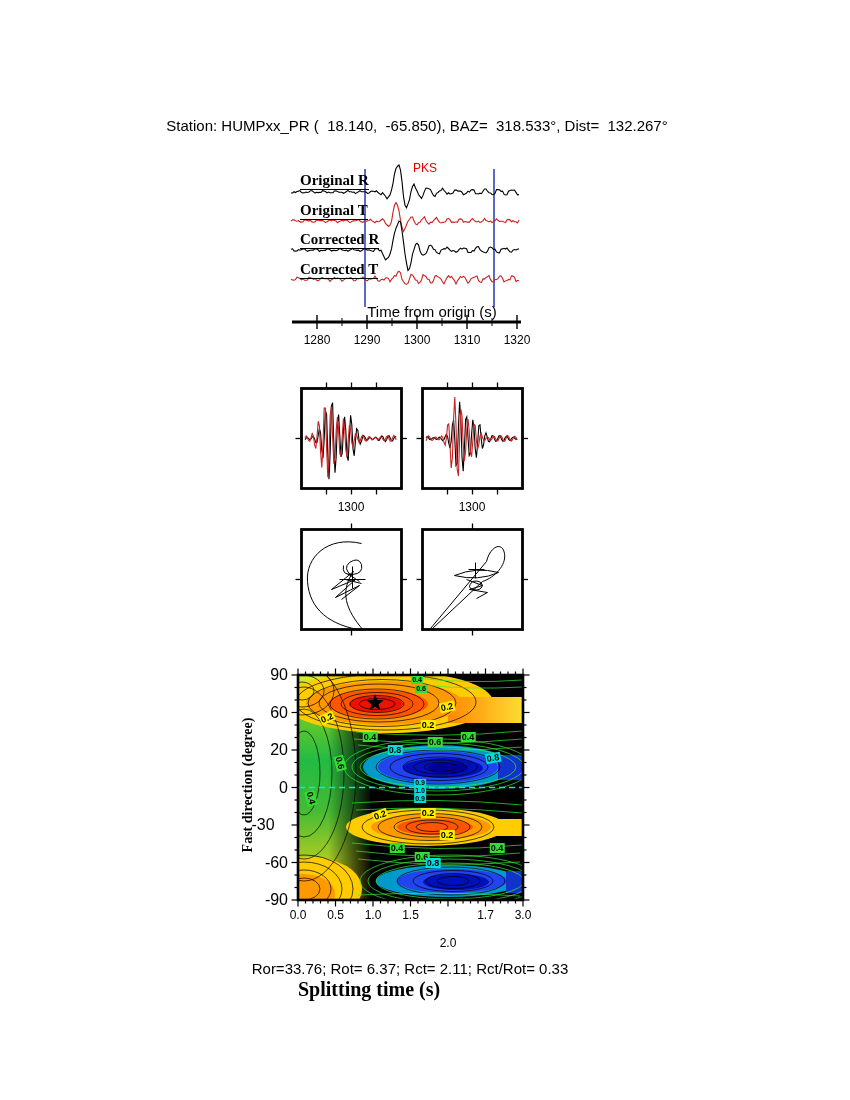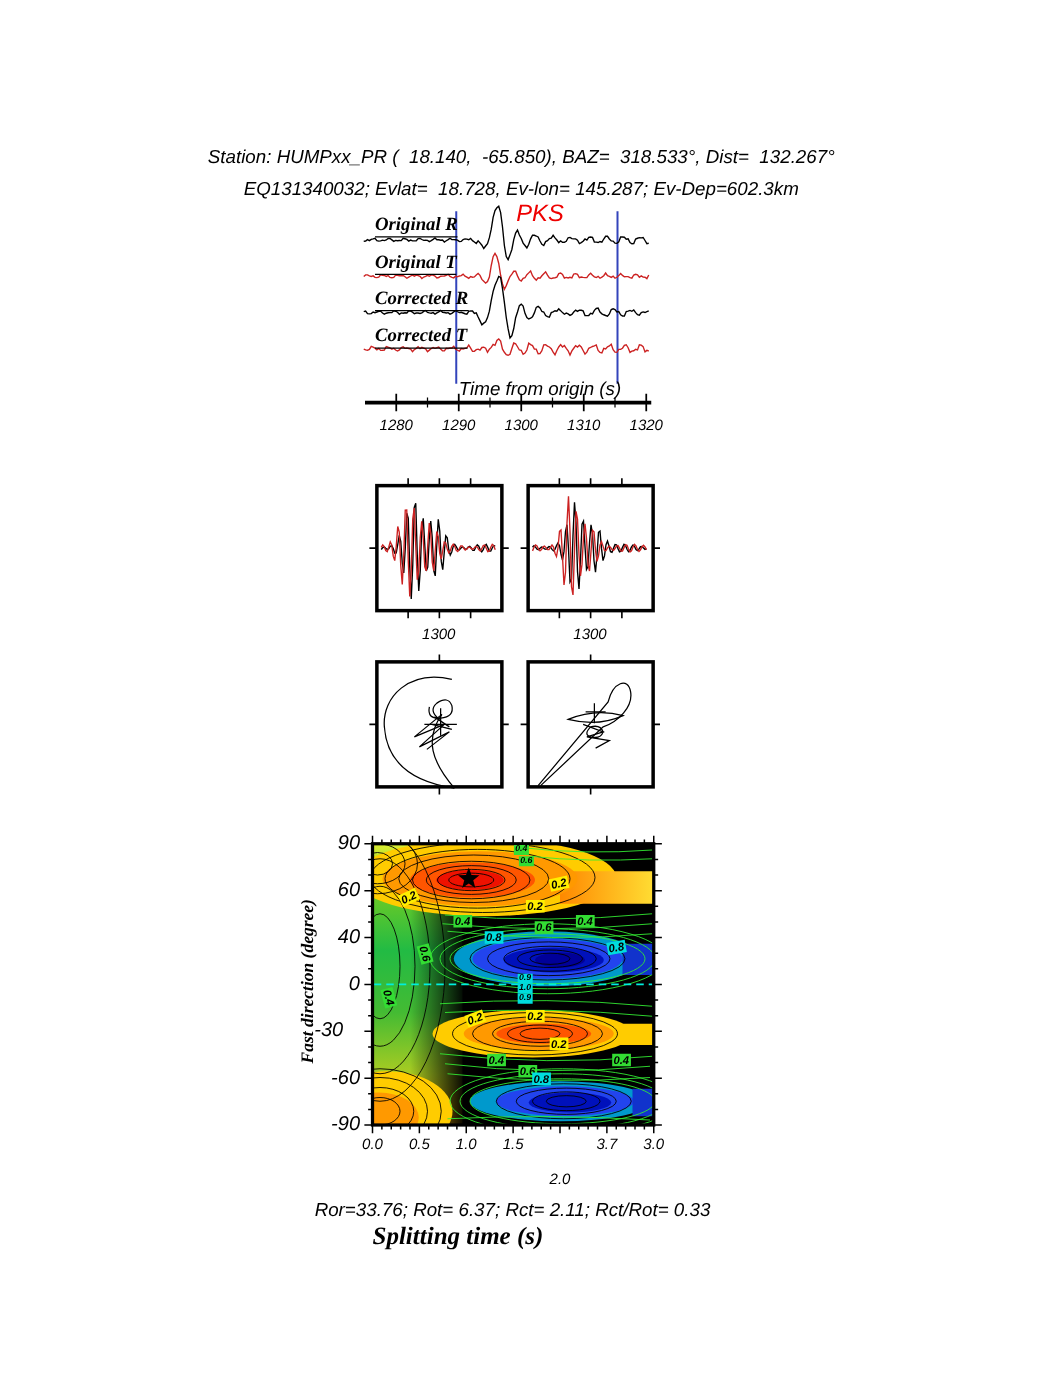--- a/index.html
+++ b/index.html
@@ -1,39 +1,38 @@
 <!DOCTYPE html>
 <html><head>
 <meta charset="utf-8">
 <style>
   html,body{margin:0;padding:0;background:#ffffff;}
   .page{position:relative;width:850px;height:1100px;background:#ffffff;overflow:hidden;
-        font-family:"Liberation Sans",sans-serif;color:#000;font-style:italic;}
+        font-family:"Liberation Sans",sans-serif;color:#000;}
   .abs{position:absolute;}
   .hdr{width:834px;text-align:center;font-size:15px;white-space:pre;}
   .trace-label{position:absolute;left:300px;font-family:"Liberation Serif",serif;
      font-weight:bold;font-size:15px;border-bottom:1.6px solid #000;line-height:17px;}
-  .pks{font-size:19px;}
+  .pks{font-size:12px;}
   .axis-num{position:absolute;font-size:12px;text-align:center;}
   .ynum{position:absolute;font-size:16px;text-align:right;width:50px;}
   .serifbold{font-family:"Liberation Serif",serif;font-weight:bold;}
   .clabel{position:absolute;font-size:9px;font-weight:bold;line-height:10px;
      padding:0 1px;color:#000;font-family:"Liberation Sans",sans-serif;white-space:nowrap;}
   .clabel.small{font-size:7px;line-height:8px;}
   .lb-y{background:#ffee00;}
   .lb-g{background:#33dd33;}
   .lb-c{background:#00dddd;}
 </style>
 </head>
 <body>
 
 <div class="page">
 
   <div class="abs hdr" style="left:0;top:117px;">Station: HUMPxx_PR (  18.140,  -65.850), BAZ=  318.533°, Dist=  132.267°</div>
-  <div class="abs hdr" style="left:0;top:143px;">EQ131340032; Evlat=  18.728, Ev-lon= 145.287; Ev-Dep=602.3km</div>
 
   <svg id="seis-svg" class="abs" style="left:289px;top:158px;" width="240" height="156" viewBox="0 0 240 156">
     <line class="winline" x1="76" y1="11" x2="76" y2="149" stroke-width="1.6" stroke="#3344bb"></line>
     <line class="winline" x1="205" y1="11" x2="205" y2="149" stroke-width="1.6" stroke="#3344bb"></line>
   <polyline points="2.0,35.0 3.5,34.9 5.0,33.7 6.5,34.5 8.0,33.5 9.5,33.1 11.0,32.6 12.5,34.5 14.0,34.9 15.5,34.7 17.0,34.1 18.5,34.5 20.0,34.0 21.5,32.7 23.0,32.8 24.5,33.9 26.0,35.1 27.5,34.3 29.0,34.6 30.5,34.4 32.0,34.5 33.5,32.6 35.0,33.0 36.5,33.5 38.0,34.9 39.5,34.1 41.0,34.7 42.5,34.7 44.0,34.6 45.5,32.9 47.0,32.7 48.5,33.6 50.0,34.3 51.5,34.2 53.0,34.3 54.5,35.3 56.0,34.5 57.5,33.5 59.0,32.4 60.5,33.8 62.0,33.8 63.5,34.2 65.0,34.0 66.5,35.6 68.0,34.6 69.5,33.7 71.0,32.6 72.5,33.7 74.0,33.7 75.5,33.8 77.0,34.1 78.5,35.3 80.0,35.1 81.5,33.6 83.0,33.1 84.5,33.3 86.0,33.8 87.5,32.7 89.0,34.5 90.5,35.6 92.0,36.8 93.5,34.6 95.0,36.3 96.5,38.2 98.0,40.8 99.5,38.8 101.0,36.9 102.5,32.1 104.0,25.3 105.5,15.9 107.0,10.5 108.5,8.2 110.0,7.0 111.5,12.1 113.0,23.6 114.5,38.4 116.0,47.2 117.5,49.7 119.0,45.9 120.5,41.6 122.0,33.7 123.5,28.5 125.0,26.1 126.5,30.0 128.0,32.8 129.5,36.5 131.0,38.4 132.5,40.4 134.0,37.4 135.5,33.1 137.0,30.1 138.5,30.2 140.0,30.8 141.5,31.6 143.0,34.8 144.5,37.5 146.0,38.4 147.5,35.3 149.0,34.5 150.5,32.9 152.0,32.5 153.5,30.2 155.0,32.3 156.5,34.0 158.0,36.1 159.5,34.8 161.0,35.9 162.5,35.8 164.0,35.0 165.5,32.2 167.0,31.9 168.5,32.9 170.0,33.1 171.5,33.1 173.0,34.2 174.5,36.8 176.0,36.1 177.5,35.0 179.0,33.2 180.5,34.1 182.0,31.9 183.5,31.6 185.0,31.9 186.5,35.6 188.0,35.7 189.5,36.0 191.0,35.2 192.5,35.7 194.0,33.2 195.5,31.0 197.0,31.0 198.5,33.2 200.0,34.7 201.5,34.9 203.0,36.5 204.5,36.7 206.0,35.5 207.5,31.6 209.0,31.6 210.5,31.8 212.0,33.4 213.5,33.1 215.0,36.1 216.5,37.0 218.0,36.8 219.5,33.2 221.0,32.6 222.5,32.1 224.0,32.3 225.5,32.0 227.0,34.4 228.5,36.9 230.0,36.6" fill="none" stroke="#000000" stroke-width="1.1"></polyline>
       <polyline points="2.0,63.2 3.5,61.9 5.0,61.9 6.5,62.7 8.0,63.2 9.5,62.7 11.0,63.9 12.5,64.1 14.0,63.8 15.5,61.8 17.0,62.3 18.5,62.4 20.0,63.1 21.5,62.4 23.0,63.9 24.5,64.2 26.0,63.9 27.5,62.1 29.0,62.3 30.5,62.6 32.0,62.6 33.5,62.4 35.0,63.4 36.5,64.6 38.0,63.7 39.5,62.8 41.0,62.1 42.5,62.9 44.0,62.1 45.5,62.5 47.0,63.0 48.5,64.8 50.0,63.6 51.5,63.1 53.0,62.3 54.5,63.0 56.0,62.0 57.5,62.1 59.0,62.9 60.5,64.4 62.0,64.0 63.5,63.0 65.0,62.9 66.5,62.8 68.0,62.3 69.5,61.5 71.0,63.1 72.5,63.9 74.0,64.3 75.5,62.9 77.0,63.5 78.5,62.8 80.0,62.5 81.5,61.3 83.0,62.9 84.5,63.7 86.0,64.7 87.5,63.2 89.0,63.8 90.5,63.5 92.0,62.0 93.5,60.8 95.0,62.3 96.5,65.5 98.0,67.0 99.5,68.5 101.0,67.2 102.5,63.6 104.0,54.4 105.5,47.3 107.0,44.7 108.5,47.3 110.0,52.8 111.5,62.2 113.0,69.1 114.5,73.4 116.0,70.5 117.5,66.7 119.0,63.2 120.5,61.3 122.0,59.0 123.5,59.0 125.0,62.7 126.5,65.9 128.0,66.8 129.5,64.7 131.0,64.2 132.5,61.8 134.0,60.3 135.5,58.8 137.0,62.6 138.5,64.7 140.0,66.1 141.5,64.2 143.0,64.6 144.5,62.6 146.0,61.0 147.5,59.5 149.0,62.1 150.5,64.4 152.0,64.9 153.5,64.4 155.0,64.2 156.5,63.7 158.0,60.9 159.5,60.4 161.0,61.5 162.5,64.5 164.0,63.9 165.5,64.4 167.0,63.8 168.5,64.3 170.0,61.2 171.5,60.9 173.0,61.5 174.5,64.2 176.0,63.6 177.5,63.9 179.0,64.1 180.5,64.1 182.0,61.9 183.5,60.6 185.0,62.2 186.5,63.5 188.0,64.0 189.5,63.1 191.0,64.6 192.5,63.7 194.0,62.6 195.5,60.4 197.0,62.6 198.5,63.1 200.0,63.9 201.5,62.9 203.0,64.6 204.5,63.8 206.0,62.5 207.5,60.8 209.0,62.3 210.5,63.4 212.0,63.3 213.5,63.3 215.0,64.1 216.5,64.5 218.0,62.0 219.5,61.4 221.0,61.8 222.5,63.8 224.0,62.7 225.5,63.7 227.0,63.8 228.5,64.9 230.0,62.0" fill="none" stroke="#cc2222" stroke-width="1.1"></polyline>
       <polyline points="2.0,91.3 3.5,90.8 5.0,92.9 6.5,93.1 8.0,92.9 9.5,91.6 11.0,92.2 12.5,91.6 14.0,91.0 15.5,90.9 17.0,92.4 18.5,93.3 20.0,92.6 21.5,92.2 23.0,92.1 24.5,92.1 26.0,90.6 27.5,91.0 29.0,91.8 30.5,93.4 32.0,92.3 33.5,92.6 35.0,92.2 36.5,92.4 38.0,90.6 39.5,90.9 41.0,91.7 42.5,93.0 44.0,92.4 45.5,92.4 47.0,92.8 48.5,92.3 50.0,91.1 51.5,90.4 53.0,91.9 54.5,92.3 56.0,92.6 57.5,92.1 59.0,93.3 60.5,92.3 62.0,91.5 63.5,90.3 65.0,91.8 66.5,92.0 68.0,92.4 69.5,92.1 71.0,93.3 72.5,92.7 74.0,91.5 75.5,90.6 77.0,91.4 78.5,92.1 80.0,91.8 81.5,92.4 83.0,93.0 84.5,93.3 86.0,91.0 87.5,90.7 89.0,90.8 90.5,92.8 92.0,92.3 93.5,95.6 95.0,98.7 96.5,101.9 98.0,100.5 99.5,99.4 101.0,96.1 102.5,90.9 104.0,82.3 105.5,75.1 107.0,70.2 108.5,66.8 110.0,63.1 111.5,63.9 113.0,72.9 114.5,83.9 116.0,96.0 117.5,105.1 119.0,112.4 120.5,110.6 122.0,104.8 123.5,96.2 125.0,91.6 126.5,86.5 128.0,85.3 129.5,86.8 131.0,92.7 132.5,96.1 134.0,97.2 135.5,96.6 137.0,95.4 138.5,92.3 140.0,87.9 141.5,87.1 143.0,88.4 144.5,91.2 146.0,91.6 147.5,94.4 149.0,95.3 150.5,95.8 152.0,92.1 153.5,91.5 155.0,90.6 156.5,91.0 158.0,89.1 159.5,90.5 161.0,92.1 162.5,93.4 164.0,92.5 165.5,93.1 167.0,94.3 168.5,93.5 170.0,91.6 171.5,90.1 173.0,91.1 174.5,90.1 176.0,90.2 177.5,90.7 179.0,94.5 180.5,94.5 182.0,94.4 183.5,92.6 185.0,93.1 186.5,90.3 188.0,88.8 189.5,88.5 191.0,91.7 192.5,93.1 194.0,93.8 195.5,94.4 197.0,94.9 198.5,93.2 200.0,89.6 201.5,89.0 203.0,89.7 204.5,91.5 206.0,91.2 207.5,93.9 209.0,94.8 210.5,94.9 212.0,91.2 213.5,90.9 215.0,90.3 216.5,91.0 218.0,90.0 219.5,92.1 221.0,93.8 222.5,94.2 224.0,92.1 225.5,91.5 227.0,92.0 228.5,91.3 230.0,90.7" fill="none" stroke="#000000" stroke-width="1.1"></polyline>
       <polyline points="2.0,121.3 3.5,121.9 5.0,122.2 6.5,121.5 8.0,119.1 9.5,119.7 11.0,120.5 12.5,121.8 14.0,120.7 15.5,122.3 17.0,122.2 18.5,122.0 20.0,119.2 21.5,119.8 23.0,120.3 24.5,121.3 26.0,120.6 27.5,122.0 29.0,122.8 30.5,121.9 32.0,120.0 33.5,119.5 35.0,120.7 36.5,120.4 38.0,120.8 39.5,121.3 41.0,123.3 42.5,121.7 44.0,120.7 45.5,119.4 47.0,120.9 48.5,119.9 50.0,120.5 51.5,121.1 53.0,123.3 54.5,122.1 56.0,120.8 57.5,120.0 59.0,120.7 60.5,120.1 62.0,119.7 63.5,121.3 65.0,122.7 66.5,122.7 68.0,120.6 69.5,120.8 71.0,120.4 72.5,120.4 74.0,119.0 75.5,121.3 77.0,122.2 78.5,122.9 80.0,120.8 81.5,121.2 83.0,120.7 84.5,120.3 86.0,118.0 87.5,120.5 89.0,123.0 90.5,123.1 92.0,121.7 93.5,121.3 95.0,122.1 96.5,120.0 98.0,119.8 99.5,120.6 101.0,123.9 102.5,121.4 104.0,119.9 105.5,117.5 107.0,118.3 108.5,114.4 110.0,113.2 111.5,114.8 113.0,121.3 114.5,123.8 116.0,125.7 117.5,126.2 119.0,125.4 120.5,120.8 122.0,116.4 123.5,117.0 125.0,119.4 126.5,122.0 128.0,122.3 129.5,125.4 131.0,124.4 132.5,122.0 134.0,116.6 135.5,117.7 137.0,118.5 138.5,121.2 140.0,121.3 141.5,125.0 143.0,124.9 144.5,122.6 146.0,117.9 147.5,117.7 149.0,118.9 150.5,119.6 152.0,121.0 153.5,123.7 155.0,125.8 156.5,122.4 158.0,119.6 159.5,117.7 161.0,119.6 162.5,118.4 164.0,120.7 165.5,122.6 167.0,126.0 168.5,122.7 170.0,120.6 171.5,118.5 173.0,119.6 174.5,118.2 176.0,119.5 177.5,122.4 179.0,125.2 180.5,123.7 182.0,120.6 183.5,120.0 185.0,119.2 186.5,118.7 188.0,118.0 189.5,122.4 191.0,124.0 192.5,124.4 194.0,120.7 195.5,121.2 197.0,119.4 198.5,118.8 200.0,117.4 201.5,121.7 203.0,123.7 204.5,123.9 206.0,121.5 207.5,121.5 209.0,120.6 210.5,118.3 212.0,117.8 213.5,120.2 215.0,123.9 216.5,122.9 218.0,122.6 219.5,121.4 221.0,121.9 222.5,117.9 224.0,118.1 225.5,119.3 227.0,123.5 228.5,122.3 230.0,122.8" fill="none" stroke="#cc2222" stroke-width="1.1"></polyline>
     </svg>
   <div id="trace-labels">
@@ -355,31 +354,31 @@
       <div class="clabel lb-g" style="left: 199px; top: 173px; transform: translate(-50%, -50%) rotate(0deg);">0.4</div>
       <div class="clabel lb-g" style="left: 124px; top: 182px; transform: translate(-50%, -50%) rotate(0deg);">0.6</div>
       <div class="clabel lb-c" style="left: 135px; top: 188px; transform: translate(-50%, -50%) rotate(0deg);">0.8</div>
     </div>
 
   <div class="abs serifbold" style="left:135px;top:777px;width:225px;text-align:center;font-size:14px;
        transform:rotate(-90deg);">Fast direction (degree)</div>
   <div id="contour-yticklabels">
       <div class="ynum" style="left: 238px; top: 666px;">90</div>
       <div class="ynum" style="left: 238px; top: 703.5px;">60</div>
-      <div class="ynum" style="left: 238px; top: 741px;">40</div>
+      <div class="ynum" style="left: 238px; top: 741px;">20</div>
       <div class="ynum" style="left: 238px; top: 778.5px;">0</div>
       <div class="ynum" style="left: 238px; top: 816px; text-align: center;">-30</div>
       <div class="ynum" style="left: 238px; top: 853.5px;">-60</div>
       <div class="ynum" style="left: 238px; top: 891px;">-90</div>
     </div>
   <div id="contour-xticklabels">
       <div class="axis-num" style="left: 278px; top: 908px; width: 40px;">0.0</div>
       <div class="axis-num" style="left: 315.5px; top: 908px; width: 40px;">0.5</div>
       <div class="axis-num" style="left: 353px; top: 908px; width: 40px;">1.0</div>
       <div class="axis-num" style="left: 390.5px; top: 908px; width: 40px;">1.5</div>
       <div class="axis-num" style="left: 428px; top: 936px; width: 40px;">2.0</div>
-      <div class="axis-num" style="left: 465.5px; top: 908px; width: 40px;">3.7</div>
+      <div class="axis-num" style="left: 465.5px; top: 908px; width: 40px;">1.7</div>
       <div class="axis-num" style="left: 503px; top: 908px; width: 40px;">3.0</div>
     </div>
   <div class="abs serifbold" style="left:298px;top:978px;width:225px;text-align:left;font-size:20px;">Splitting time (s)</div>
 
   <div class="abs" style="left:0;top:960px;width:820px;text-align:center;font-size:15px;">Ror=33.76; Rot= 6.37; Rct= 2.11; Rct/Rot= 0.33</div>
 </div>
 
 </body></html>

